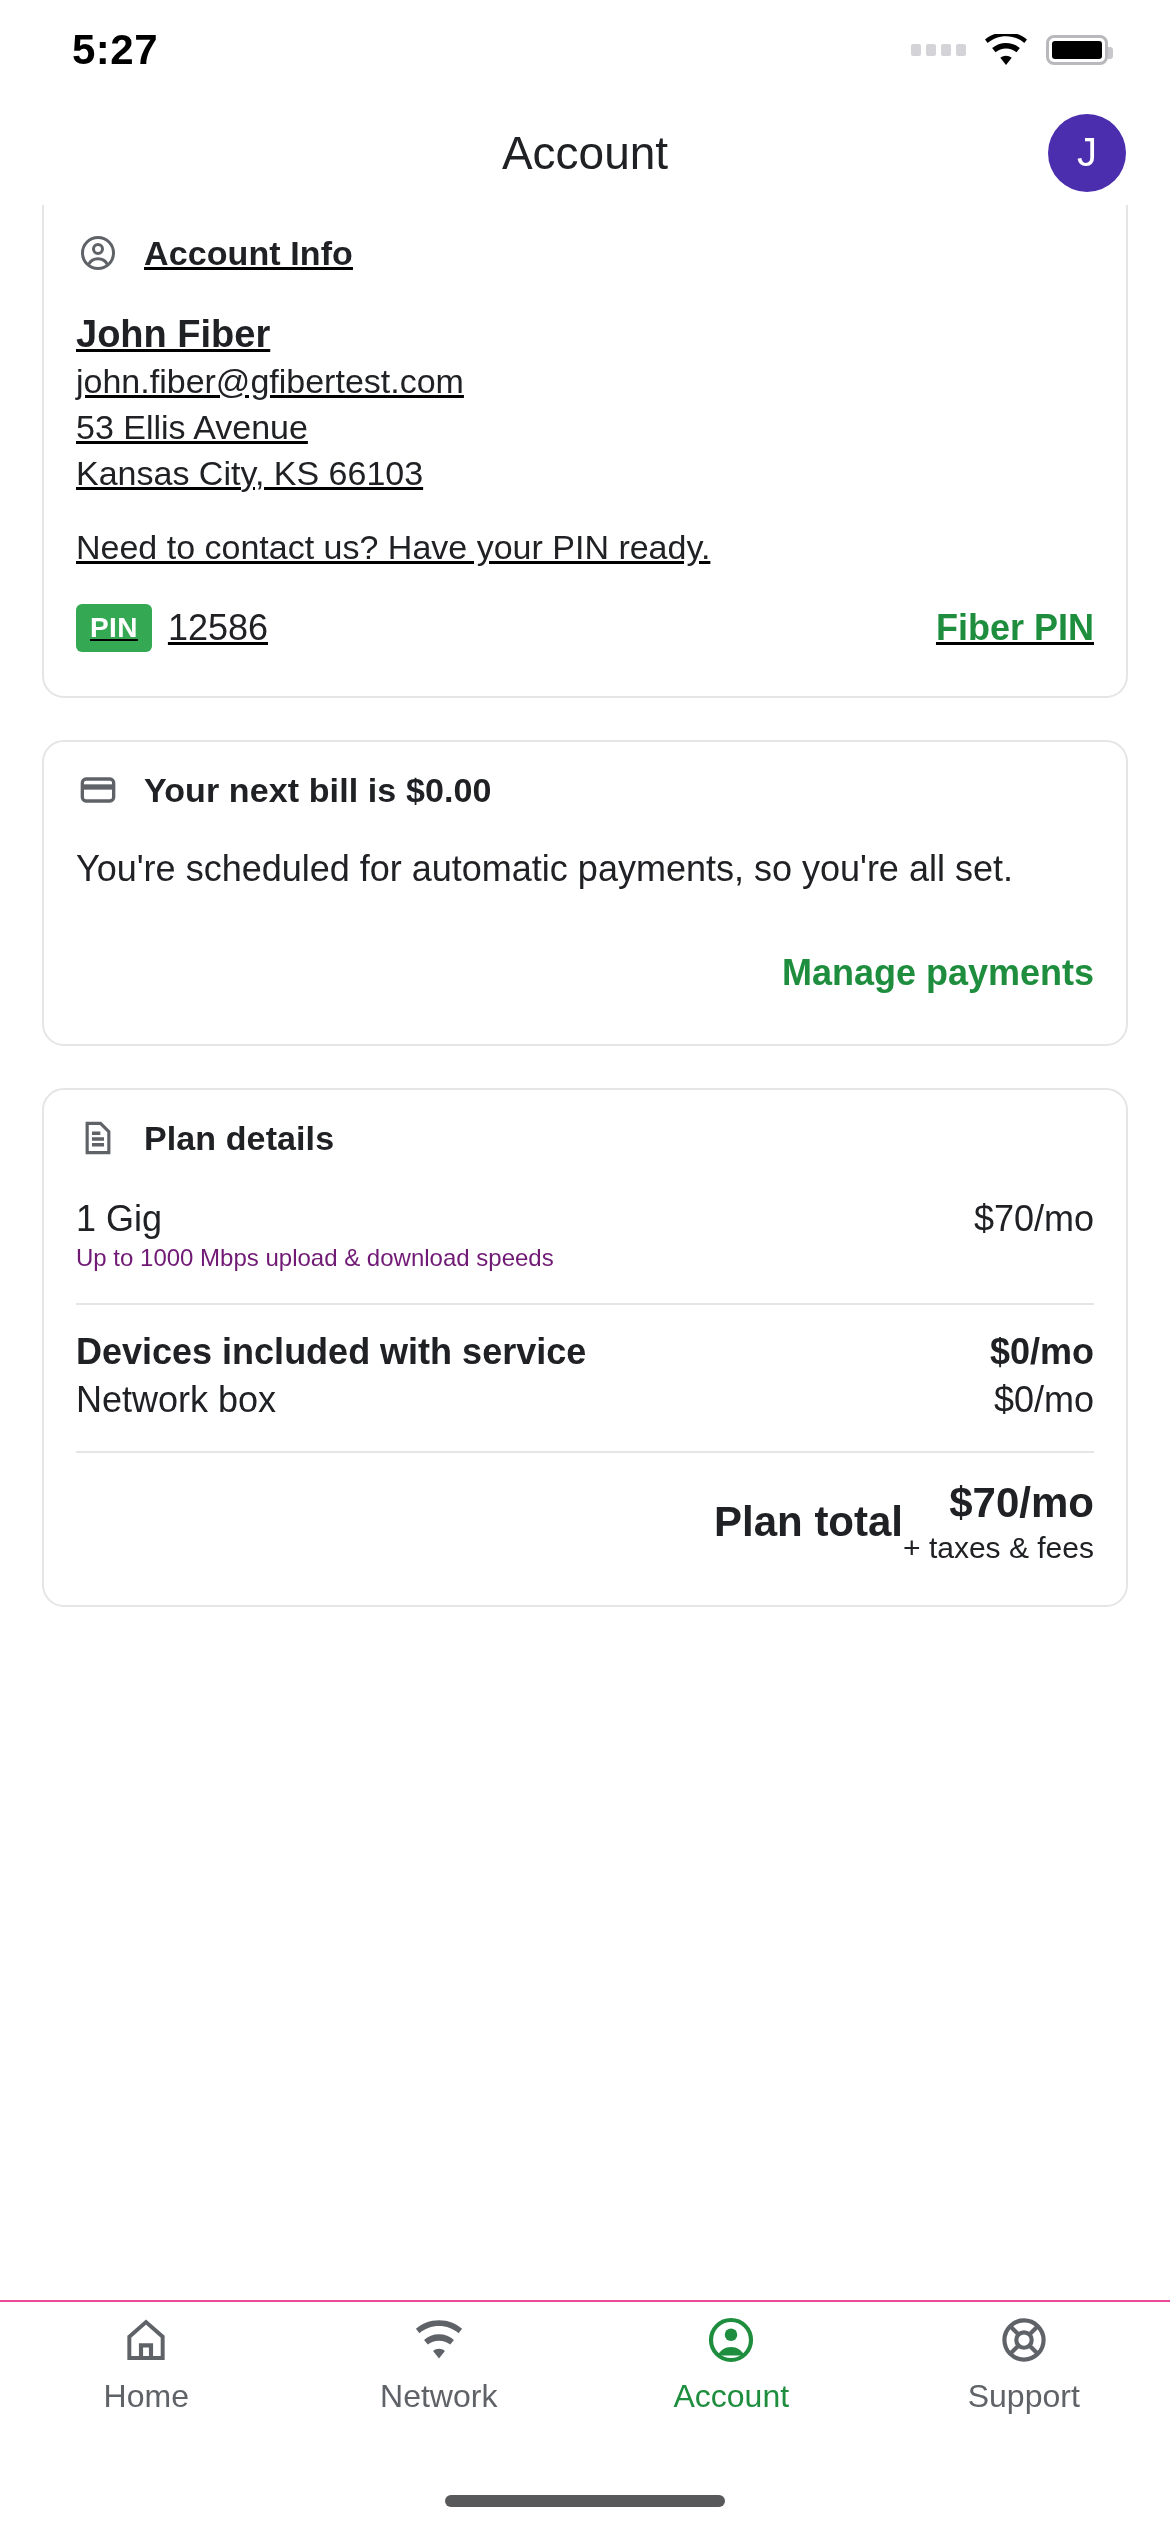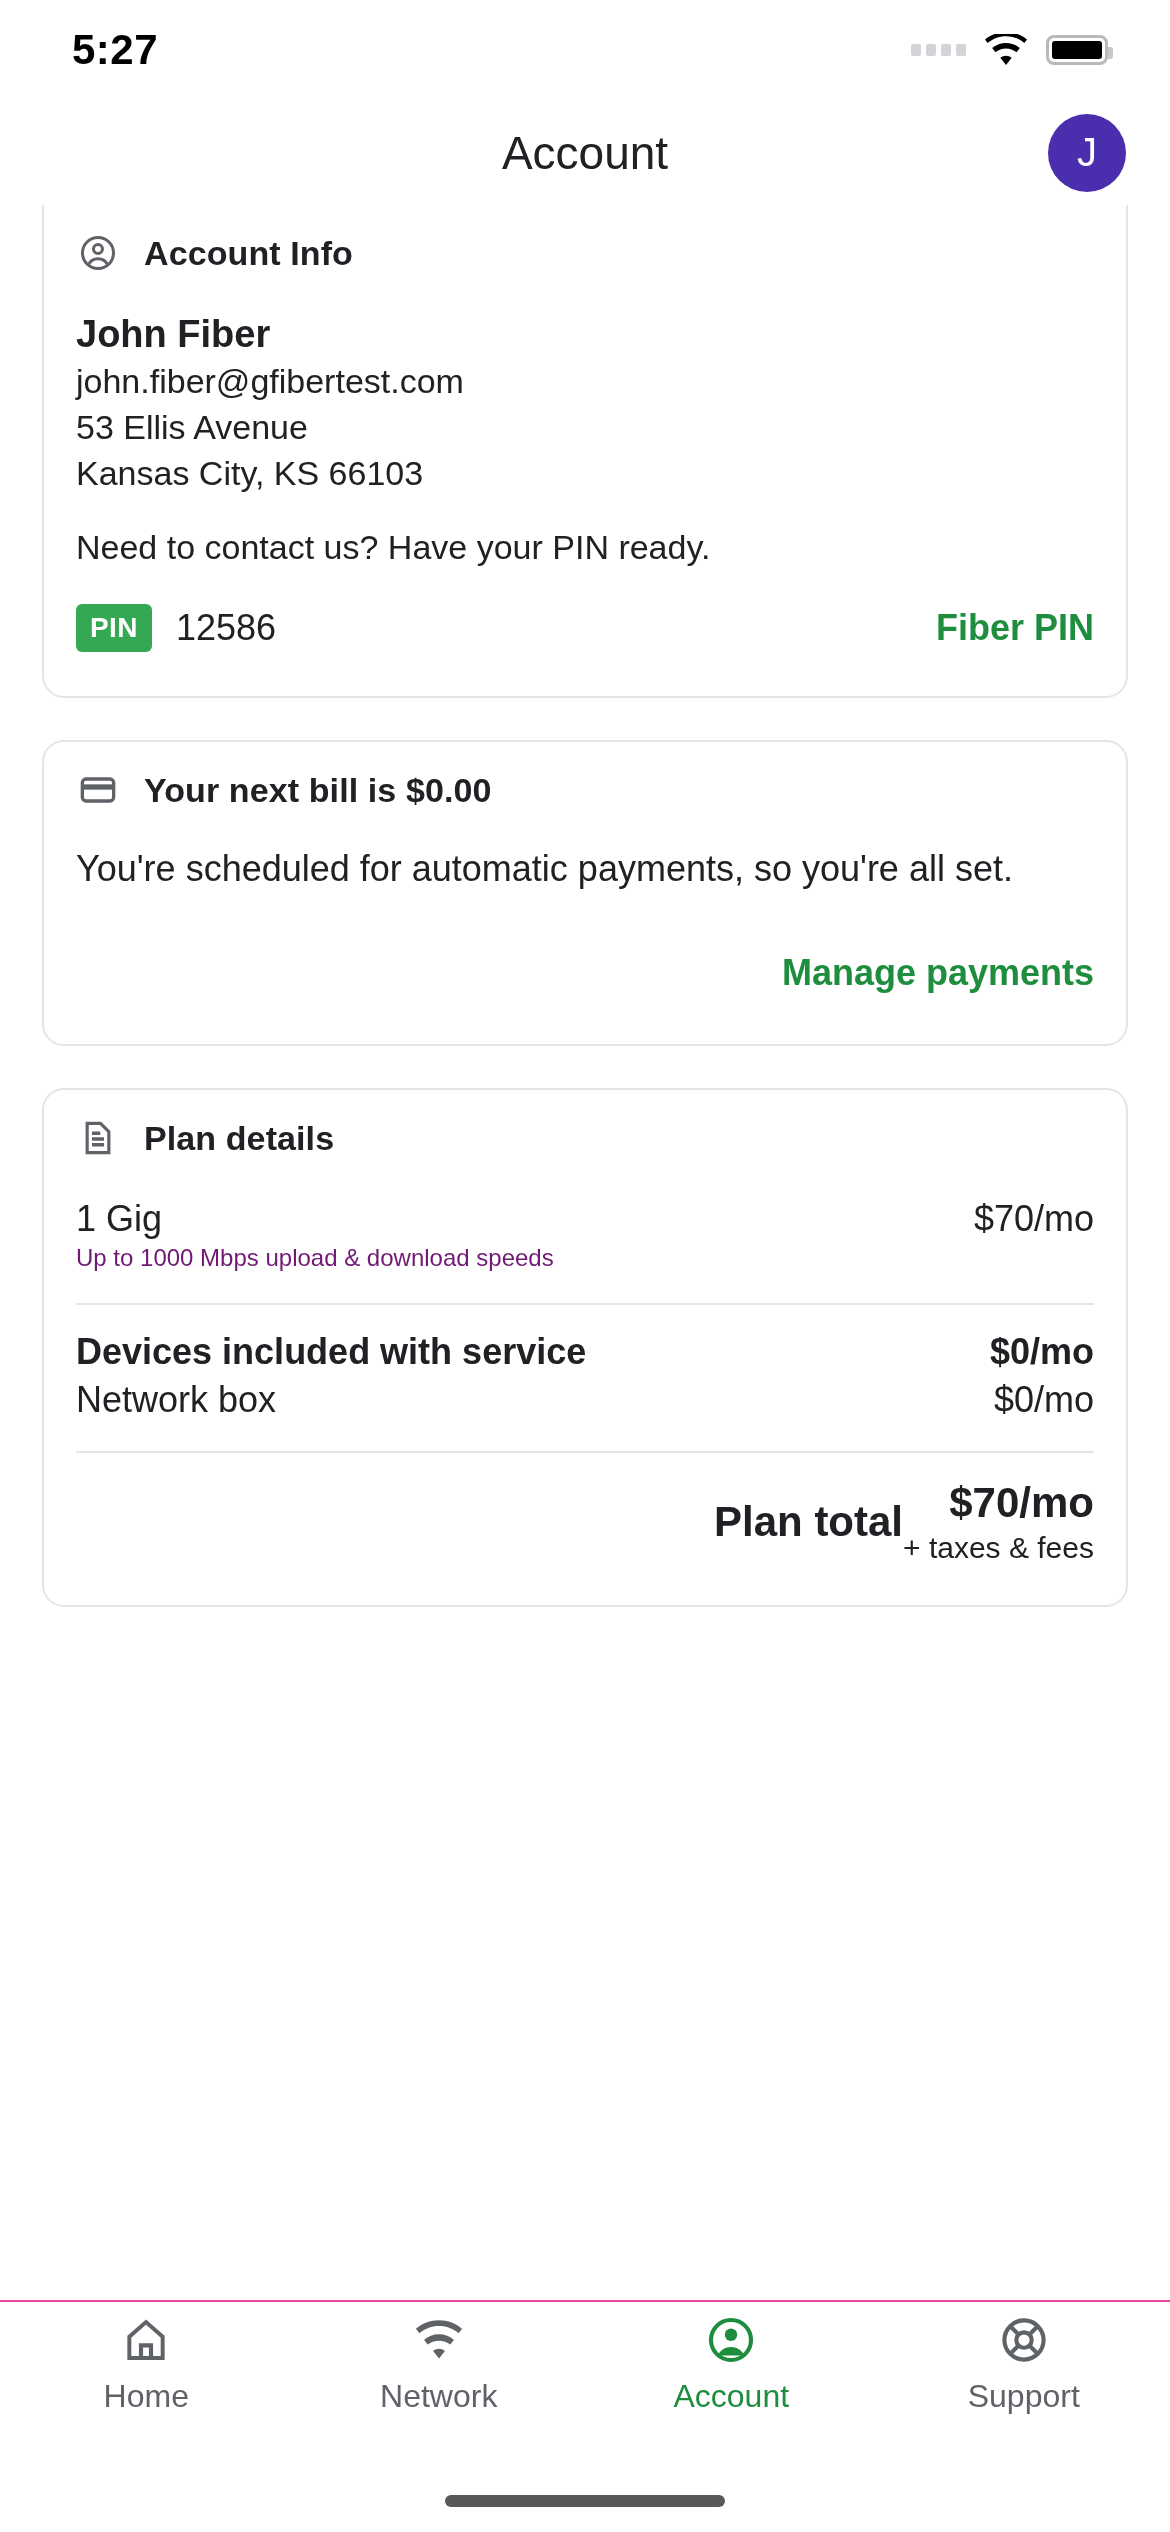--- a/index.html
+++ b/index.html
@@ -25,32 +25,32 @@
   
   .header { height: 105px; flex:0 0 105px; position:relative; display:flex; align-items:center; justify-content:center; }
   .page-title { font-size: 46px; color:#202124; font-weight: 400; }
   .avatar { position:absolute; right:44px; top:50%; transform:translateY(-50%); width:78px; height:78px; border-radius:50%;
             background:#4b2ead; color:#fff; display:flex; align-items:center; justify-content:center; font-size:40px; font-weight:400; }
 
   
   .scroll { flex:1 1 auto; overflow:hidden; padding: 0 42px; }
 
   .card { border:2px solid #e3e5e7; border-radius: 22px; background:#fff; margin-bottom: 42px; padding: 0 32px; }
-  .card.clipped-top { border-top: none; border-top-left-radius:0; border-top-right-radius:0; margin-top:0; }
+  .card.clipped-top { border-top: none; border-top-left-radius:0; border-top-right-radius:0; margin-top:0;text-decoration:underline; }
 
   .card-head { display:flex; align-items:center; gap: 24px; padding-top: 26px; padding-bottom: 8px; }
   .card-head .ic { width: 44px; height: 44px; flex:0 0 44px; display:flex; align-items:center; justify-content:center; color:#5f6368; }
   .card-head .ttl { font-size: 34px; font-weight: 700; color:#202124; letter-spacing: .1px; }
 
   .acct-name { font-size: 38px; font-weight: 700; color:#202124; margin-top: 30px; }
   .acct-line { font-size: 34px; color:#202124; line-height: 1.17; margin-top: 6px; }
   .acct-note { font-size: 34px; color:#202124; margin-top: 34px; line-height:1.2; }
 
   .pin-row { display:flex; align-items:center; justify-content:space-between; margin-top: 36px; padding-bottom: 44px; }
-  .pin-left { display:flex; align-items:center; gap: 24px; }
+  .pin-left { display:flex; align-items:center; gap: 16px; }
   .pin-badge { background:#34a853; color:#fff; font-size: 28px; font-weight: 700; padding: 8px 14px; border-radius: 6px; letter-spacing:.4px; }
   .pin-val { font-size: 36px; color:#202124; }
   .link-green { color:#1e8e3e; font-size: 36px; font-weight: 700; }
 
   .bill-body { font-size: 36px; color:#202124; line-height: 1.28; margin-top: 26px; }
   .bill-action { display:flex; justify-content:flex-end; margin-top: 60px; padding-bottom: 50px; }
 
   
   .plan-row { display:flex; align-items:flex-start; justify-content:space-between; gap: 18px; }
   .plan-row .l { font-size: 36px; color:#202124; }

